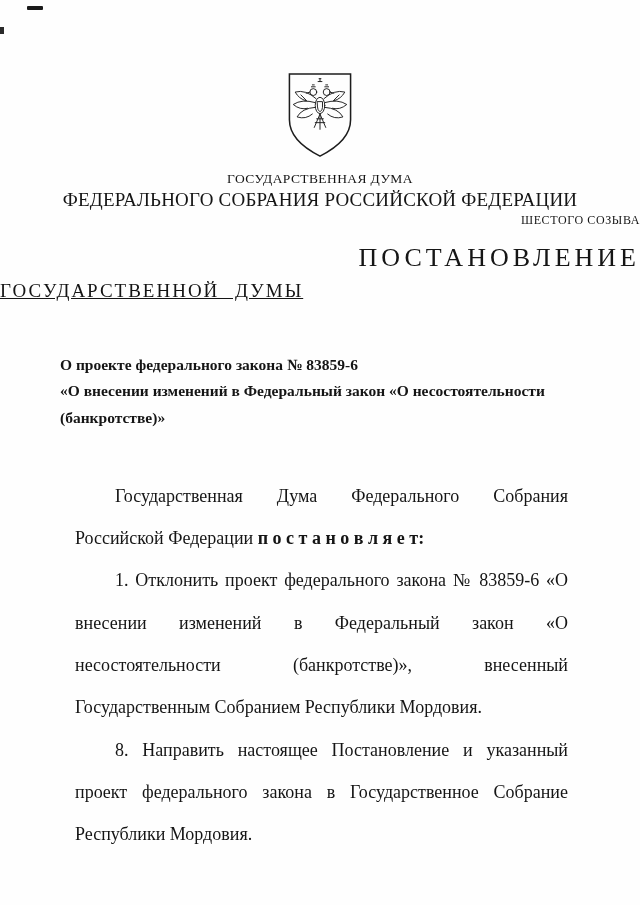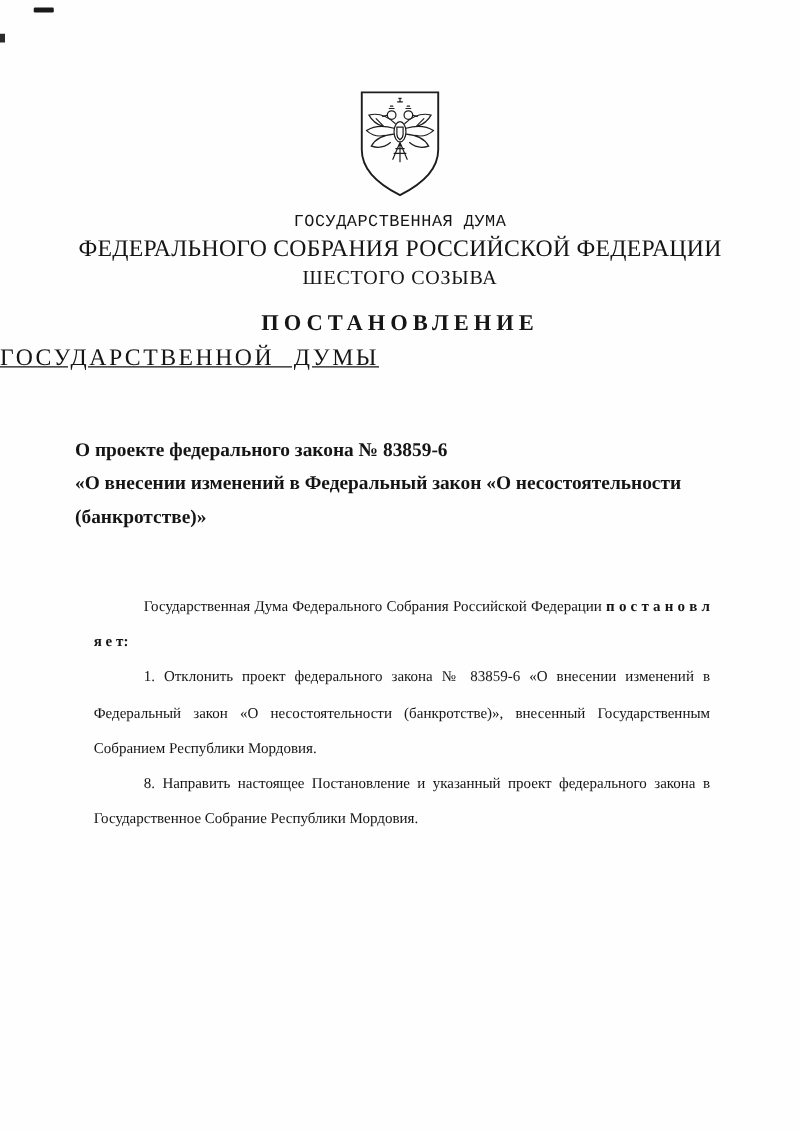--- a/index.html
+++ b/index.html
@@ -32,55 +32,55 @@
     line-height: 0;
   }
   .org-block {
     text-align: center;
     margin-top: 12px;
     line-height: 1.3;
   }
   .org-line1 {
     font-size: 13.5px;
     letter-spacing: 0.4px;
-    font-family: Liberation Mono, monospace;
   }
   .org-line2 {
     font-size: 19px;
     letter-spacing: 0.2px;
   }
   .org-line3 {
-    font-size: 16px;
+    font-size: 12px;
     letter-spacing: 0.6px;
     margin-top: 1px;
+    text-align: right;
   }
   .doc-type {
-    text-align: center;
+    text-align: right;
     margin-top: 14px;
-    font-size: 18px;
-    font-weight: bold;
+    font-size: 26px;
+    font-weight: normal;
     letter-spacing: 4px;
   }
   .doc-owner {
     text-align: left;
     margin-top: 7px;
     font-size: 19px;
     letter-spacing: 2px;
     word-spacing: 9px;
     text-decoration: underline;
   }
   .subject {
     margin: 50px 60px 0 60px;
     font-weight: bold;
     font-size: 15.5px;
     line-height: 1.7;
   }
   .body-text {
     margin: 44px 72px 0 75px;
-    font-size: 12px;
+    font-size: 18px;
     line-height: 2.35;
     text-align: justify;
   }
   .body-text p {
     text-indent: 40px;
   }
   .decree-word {
     font-weight: bold;
   }
 </style>

